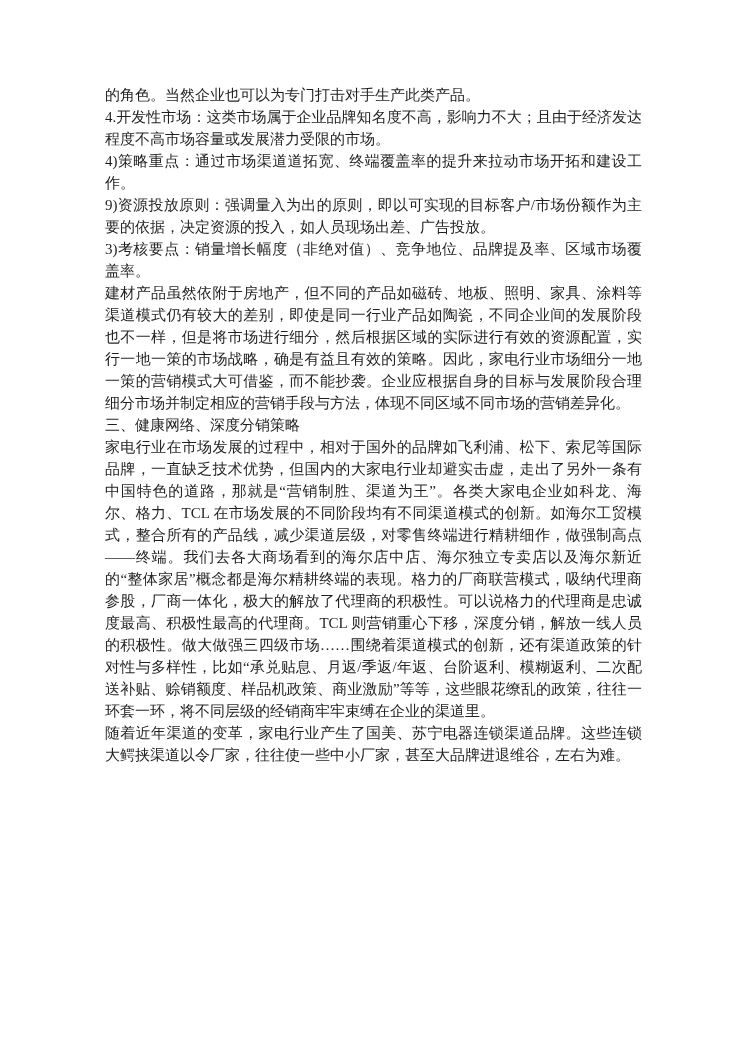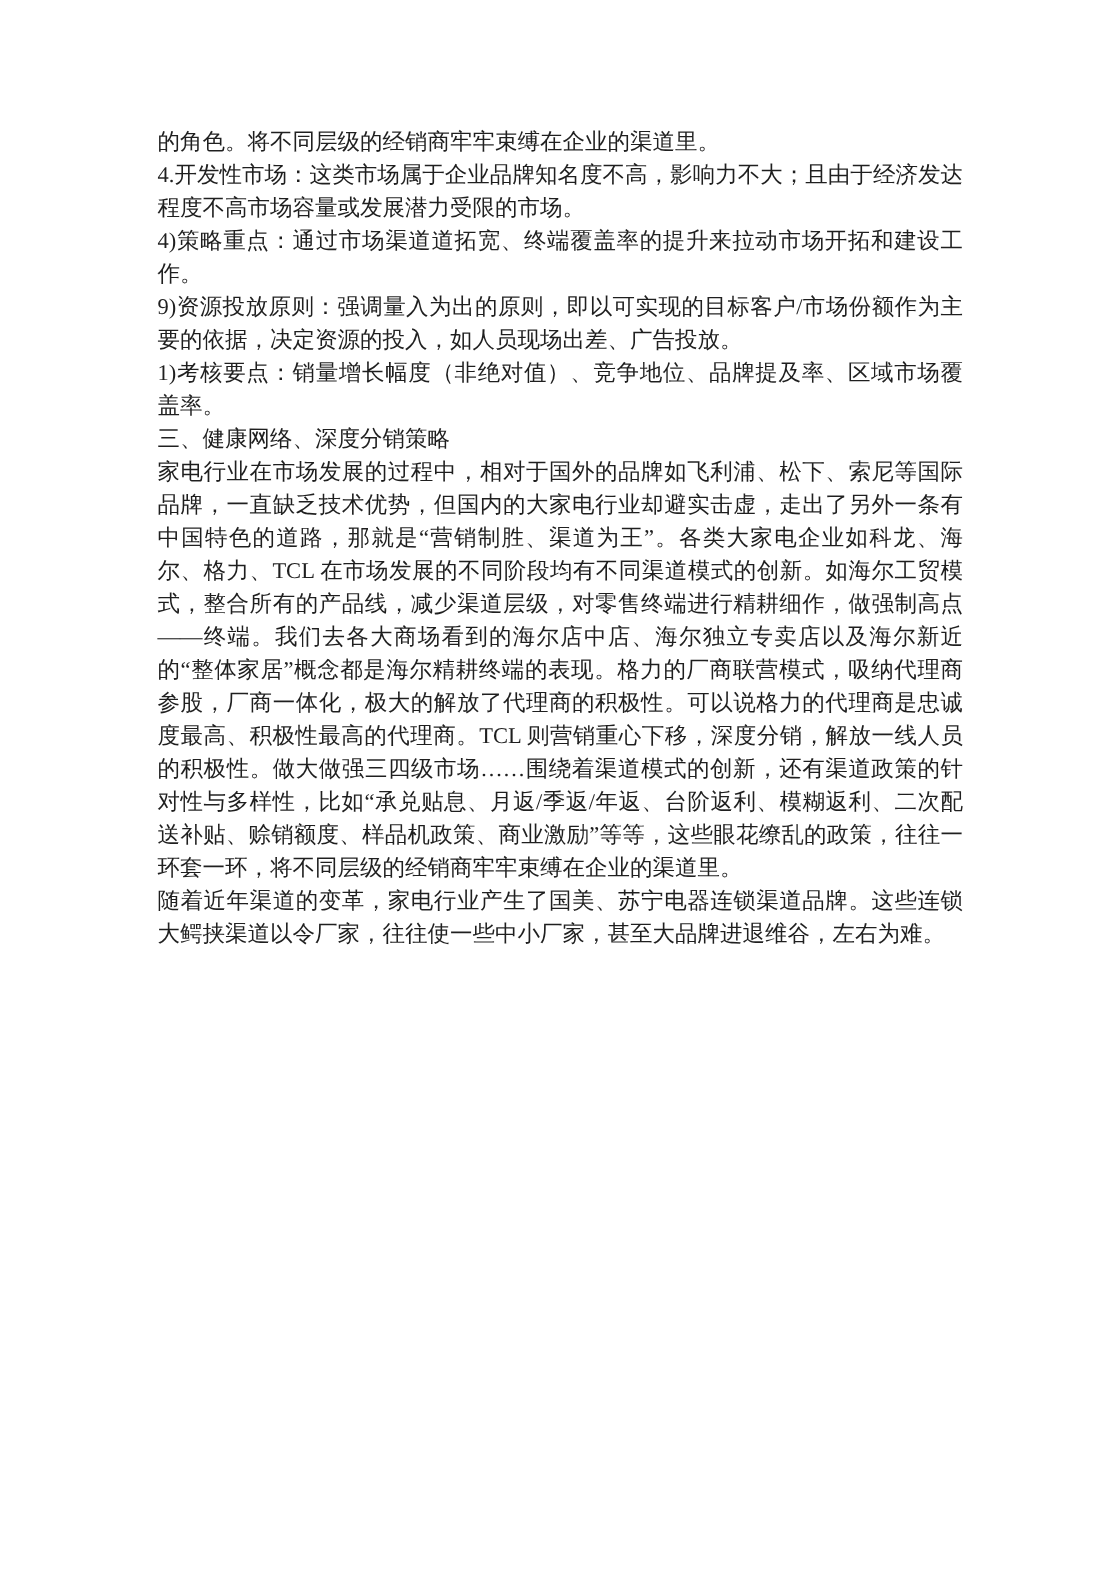--- a/index.html
+++ b/index.html
@@ -30,22 +30,23 @@
     margin: 0;
     padding: 0;
     word-break: break-all;
   }
 </style>
 </head>
 <body>
 
 <div class="page">
   <div class="text-block">
-    <p>的角色。将不同层级的经销商牢牢束缚在企业的渠道里。</p>
+    <p>的角色。当然企业也可以为专门打击对手生产此类产品。</p>
     <p>4.开发性市场：这类市场属于企业品牌知名度不高，影响力不大；且由于经济发达程度不高市场容量或发展潜力受限的市场。</p>
     <p>4)策略重点：通过市场渠道道拓宽、终端覆盖率的提升来拉动市场开拓和建设工作。</p>
     <p>9)资源投放原则：强调量入为出的原则，即以可实现的目标客户/市场份额作为主要的依据，决定资源的投入，如人员现场出差、广告投放。</p>
-    <p>1)考核要点：销量增长幅度（非绝对值）、竞争地位、品牌提及率、区域市场覆盖率。</p>
+    <p>3)考核要点：销量增长幅度（非绝对值）、竞争地位、品牌提及率、区域市场覆盖率。</p>
+    <p>建材产品虽然依附于房地产，但不同的产品如磁砖、地板、照明、家具、涂料等渠道模式仍有较大的差别，即使是同一行业产品如陶瓷，不同企业间的发展阶段也不一样，但是将市场进行细分，然后根据区域的实际进行有效的资源配置，实行一地一策的市场战略，确是有益且有效的策略。因此，家电行业市场细分一地一策的营销模式大可借鉴，而不能抄袭。企业应根据自身的目标与发展阶段合理细分市场并制定相应的营销手段与方法，体现不同区域不同市场的营销差异化。</p>
     <p>三、健康网络、深度分销策略</p>
     <p>家电行业在市场发展的过程中，相对于国外的品牌如飞利浦、松下、索尼等国际品牌，一直缺乏技术优势，但国内的大家电行业却避实击虚，走出了另外一条有中国特色的道路，那就是“营销制胜、渠道为王”。各类大家电企业如科龙、海尔、格力、TCL 在市场发展的不同阶段均有不同渠道模式的创新。如海尔工贸模式，整合所有的产品线，减少渠道层级，对零售终端进行精耕细作，做强制高点——终端。我们去各大商场看到的海尔店中店、海尔独立专卖店以及海尔新近的“整体家居”概念都是海尔精耕终端的表现。格力的厂商联营模式，吸纳代理商参股，厂商一体化，极大的解放了代理商的积极性。可以说格力的代理商是忠诚度最高、积极性最高的代理商。TCL 则营销重心下移，深度分销，解放一线人员的积极性。做大做强三四级市场……围绕着渠道模式的创新，还有渠道政策的针对性与多样性，比如“承兑贴息、月返/季返/年返、台阶返利、模糊返利、二次配送补贴、赊销额度、样品机政策、商业激励”等等，这些眼花缭乱的政策，往往一环套一环，将不同层级的经销商牢牢束缚在企业的渠道里。</p>
     <p>随着近年渠道的变革，家电行业产生了国美、苏宁电器连锁渠道品牌。这些连锁大鳄挟渠道以令厂家，往往使一些中小厂家，甚至大品牌进退维谷，左右为难。</p>
   </div>
 </div>
 
 </body></html>

